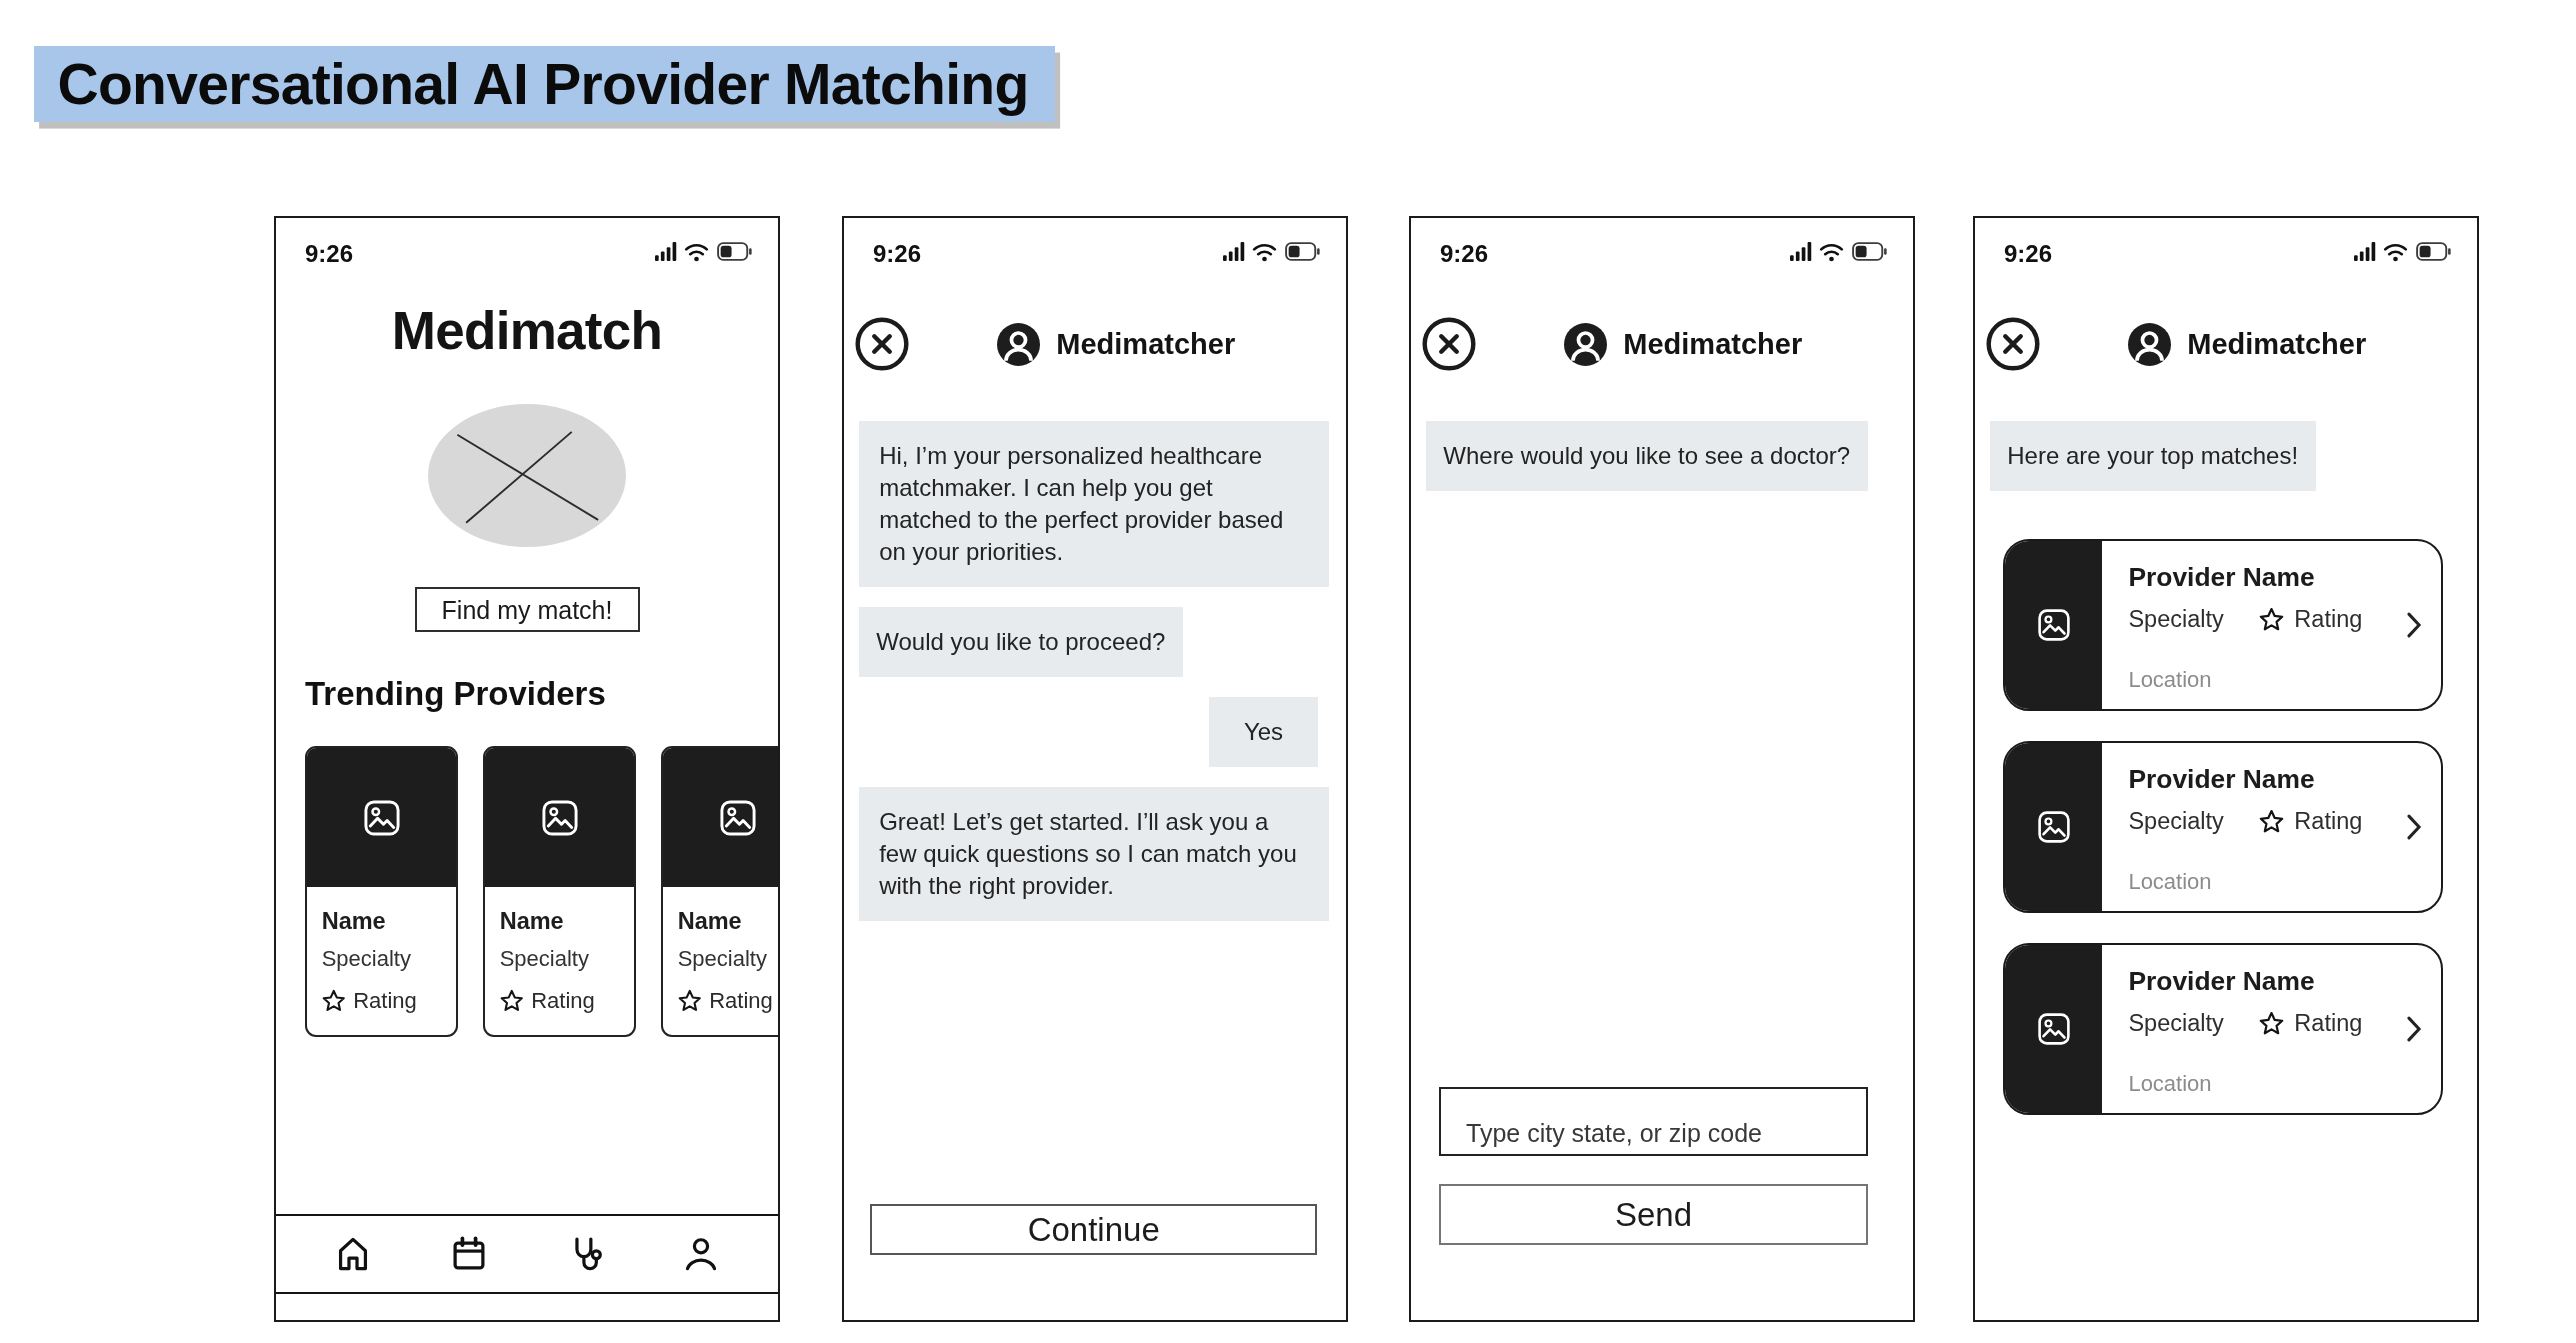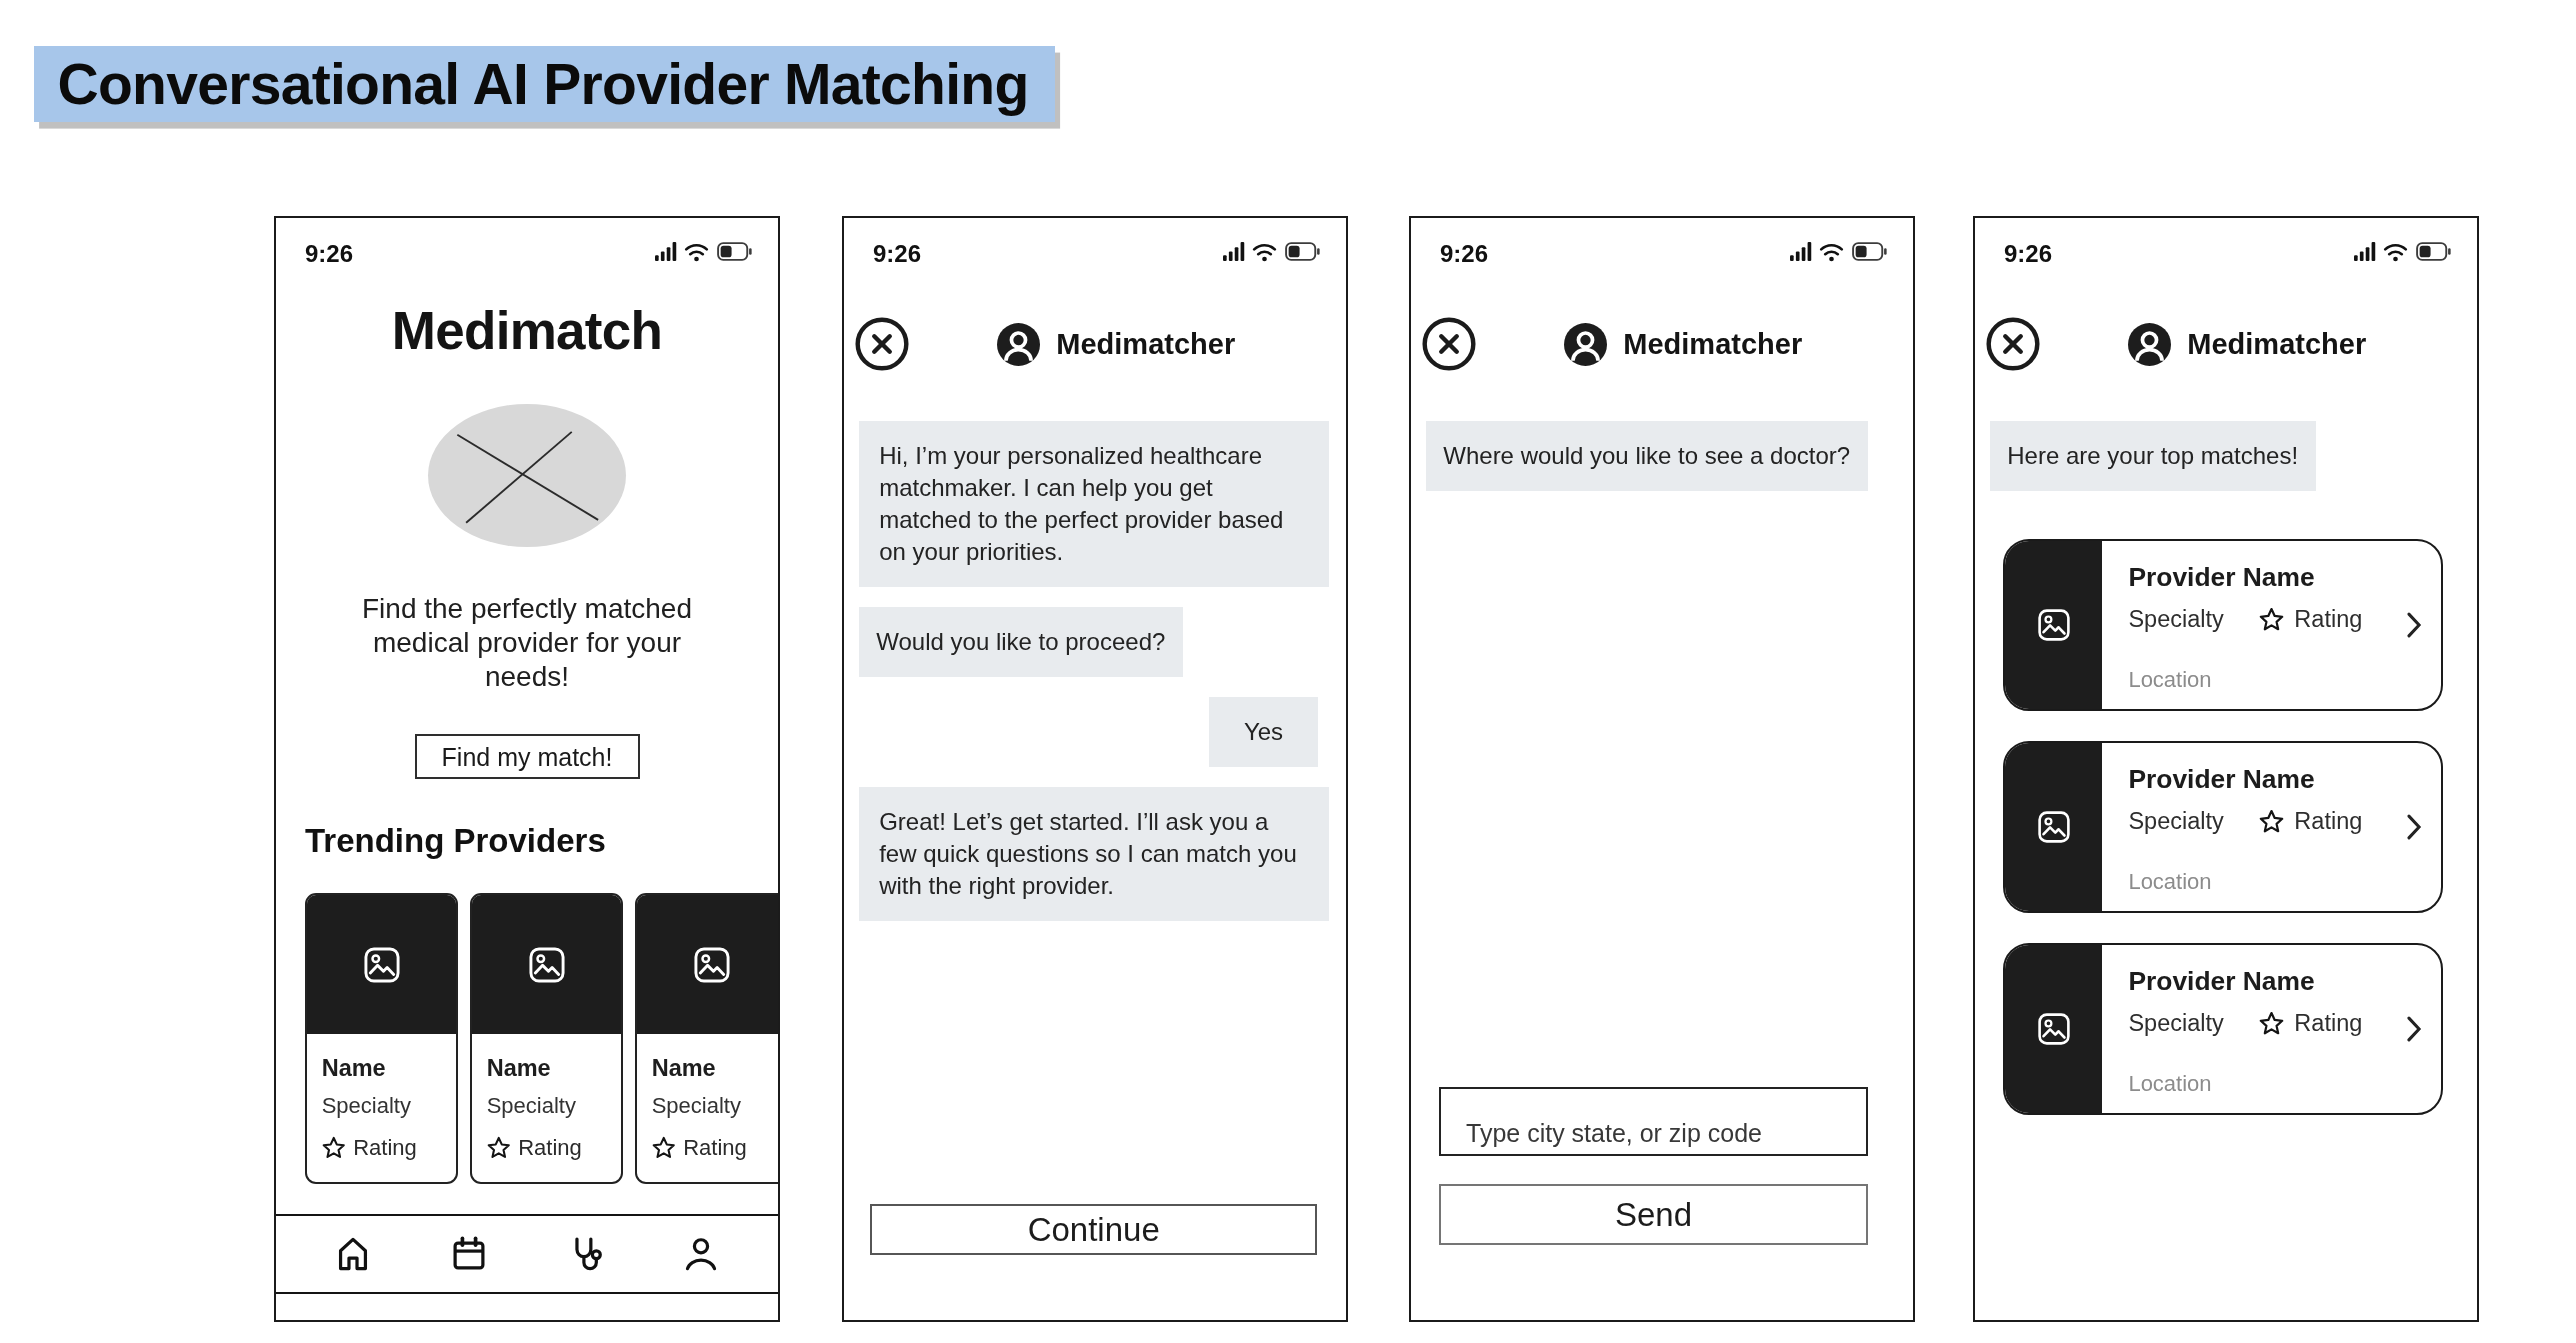--- a/index.html
+++ b/index.html
@@ -28,21 +28,21 @@
   .app-name{margin:31px 0 0 0;text-align:center;font-size:53px;font-weight:bold;
     letter-spacing:-0.7px;color:#141414;}
   .hero-ellipse{width:198px;height:143px;margin:43px auto 0;background:#d8d8d8;
     border-radius:50%;position:relative;}
   .tagline{width:352px;margin:45px auto 0;text-align:center;font-size:28px;
     line-height:34px;color:#202020;}
   .cta-btn{display:block;margin:40px auto 0;width:225px;height:45px;background:#fff;
     border:2.2px solid #2e2e2e;font-size:25px;color:#1a1a1a;text-align:center;
     line-height:41px;box-sizing:border-box;cursor:pointer;}
   .section-title{margin:43px 0 0 29px;font-size:33px;font-weight:bold;color:#111;}
-  .cards-row{display:flex;gap:12px;margin:33px 0 0 29px;}
+  .cards-row{display:flex;gap:25px;margin:33px 0 0 29px;}
   .t-card{flex:none;width:153px;height:291px;border:2.2px solid #222;border-radius:11px;
     overflow:hidden;box-sizing:border-box;background:#fff;cursor:pointer;}
   .t-card-img{height:139px;background:#1d1d1d;display:flex;align-items:center;justify-content:center;}
   .t-card-body{padding:20.5px 13.2px 0 14.7px;}
   .t-name{font-size:23.5px;font-weight:bold;color:#1e1e1e;margin-bottom:11.7px;}
   .t-spec{font-size:22px;color:#333;margin-bottom:16px;}
   .t-rating{display:flex;align-items:center;gap:8px;font-size:22px;color:#2b2b2b;}
   .bottom-nav{position:absolute;left:0;right:0;bottom:26.4px;height:76px;
     border-top:2.9px solid #141414;border-bottom:2.9px solid #141414;
     display:flex;align-items:center;justify-content:space-around;padding:0 19px;}
@@ -133,21 +133,20 @@
 
   <div class="hero-ellipse">
     <svg width="198" height="143" viewBox="0 0 270 195">
       <g stroke="#2b2b2b" stroke-width="2.6">
           <line x1="40" y1="42" x2="232" y2="158"></line>
           <line x1="196" y1="38" x2="52" y2="162"></line>
         </g>
     </svg>
   </div>
 
-  <div class="tagline">Find the perfectly matched medical provider for your needs!</div>
 
   <button class="cta-btn">Find my match!</button>
 
   <div class="section-title">Trending Providers</div>
 
   <div class="cards-row">
     <div class="t-card">
       <div class="t-card-img">
         <span>
             <svg width="38" height="38" viewBox="0 0 52 52">

